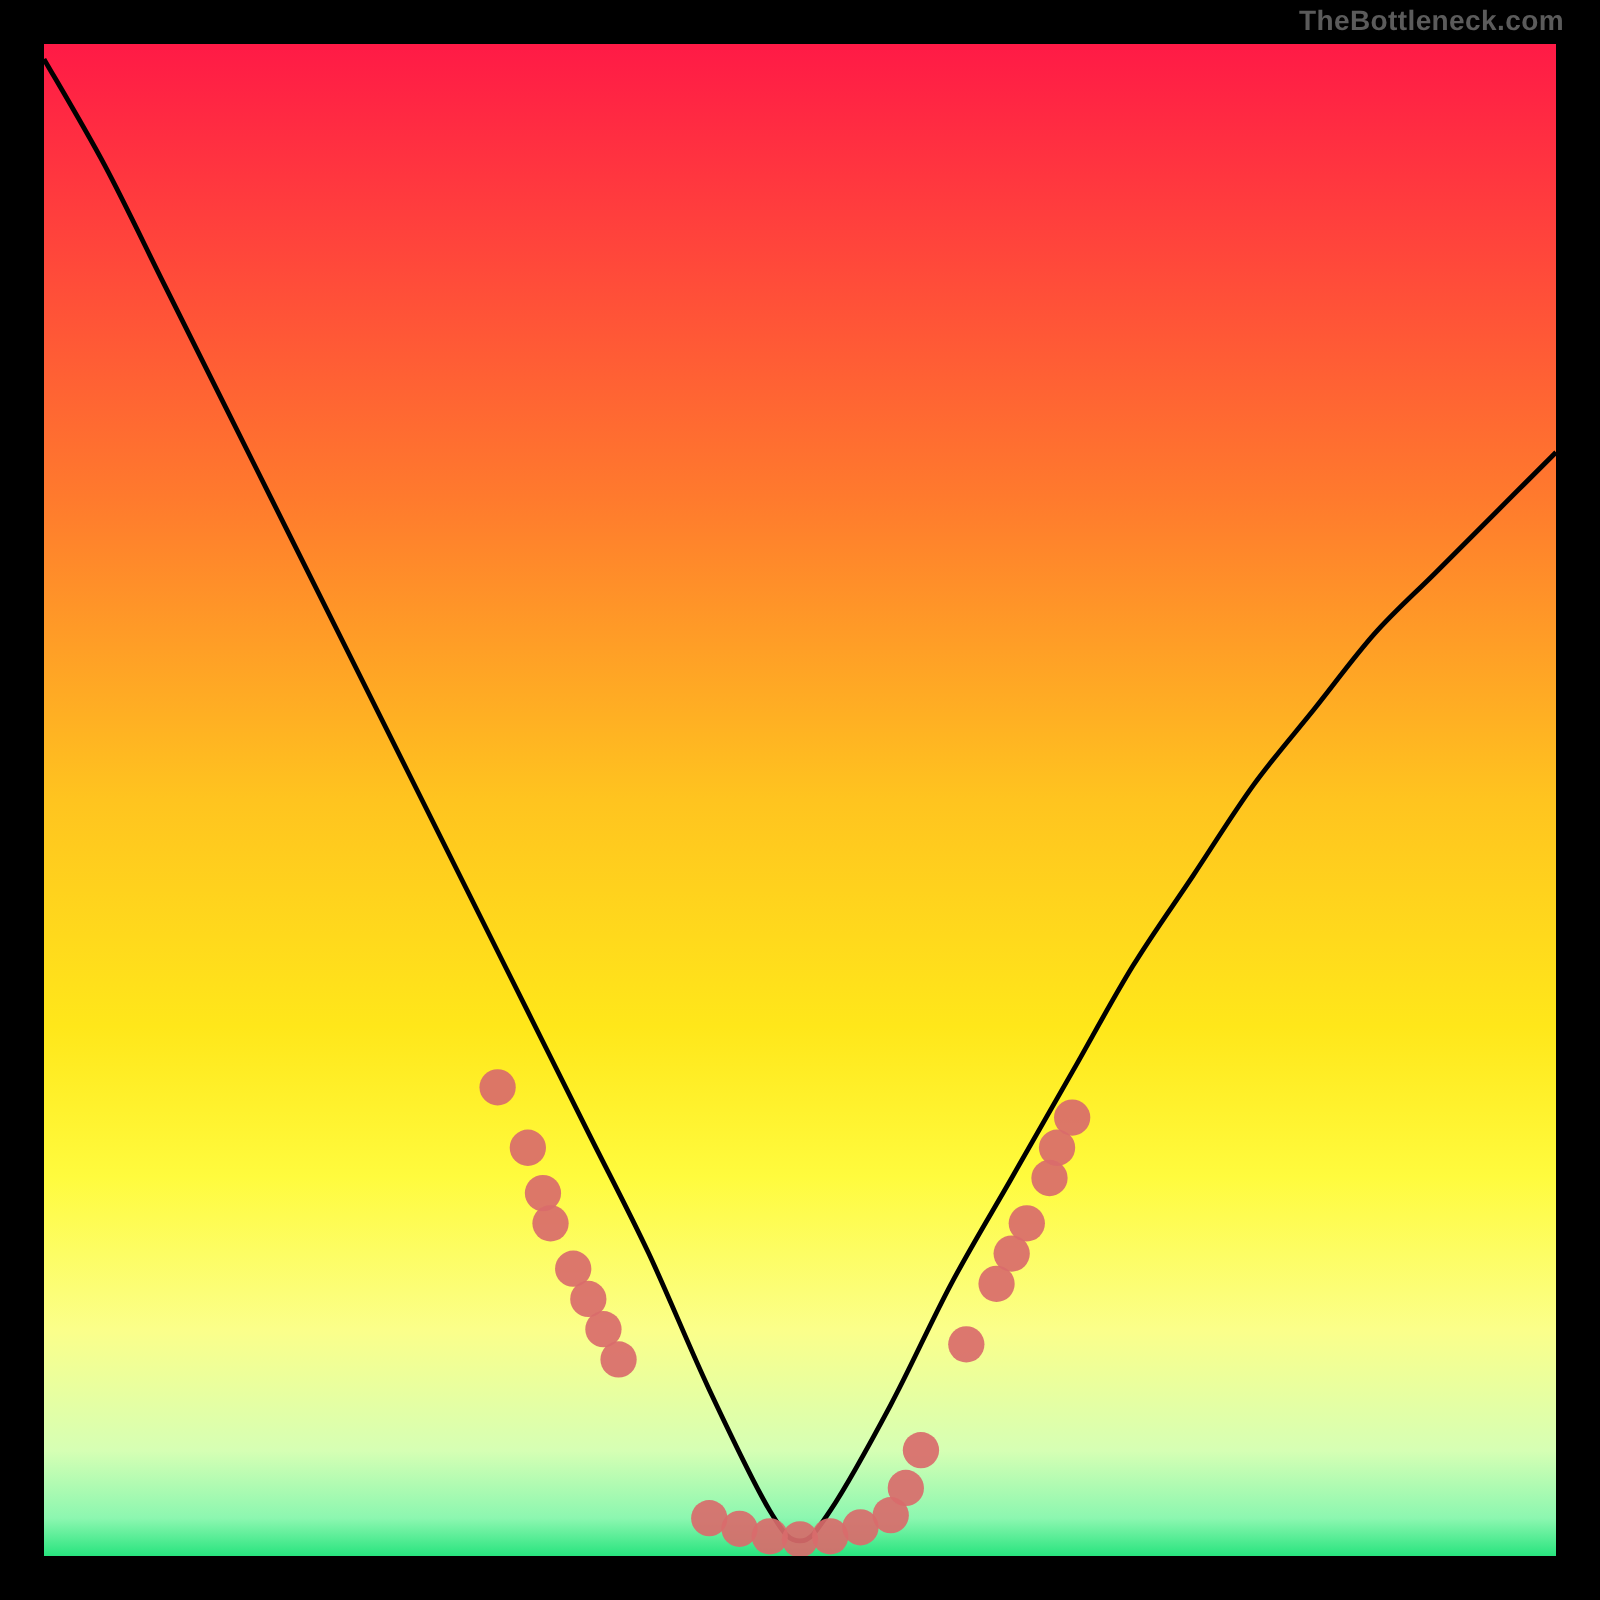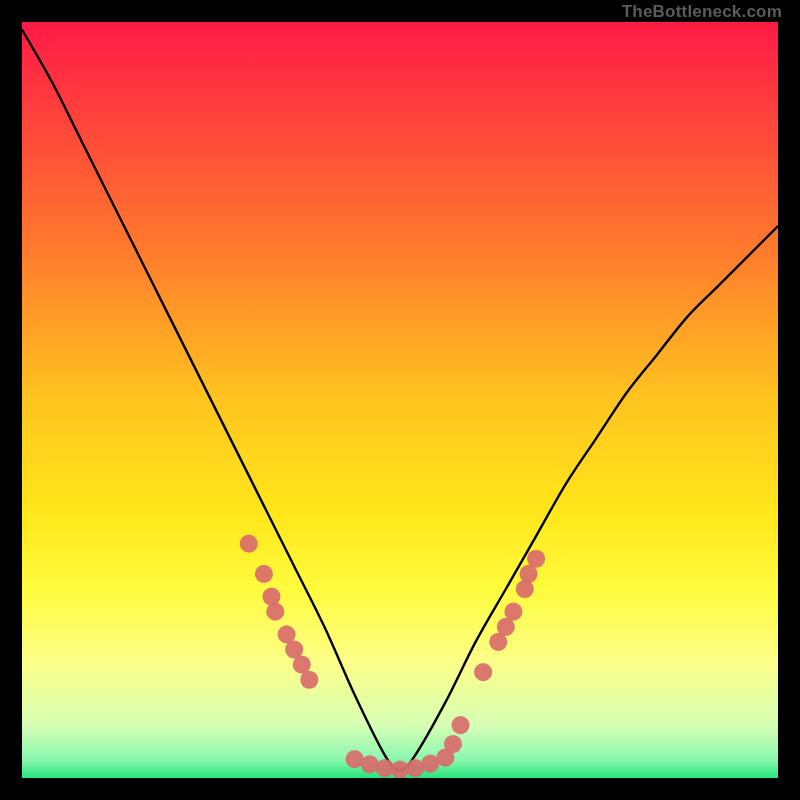--- a/index.html
+++ b/index.html
@@ -38,21 +38,21 @@
     left: 0;
     top: 0;
     width: 756px;
     height: 756px;
   }
   .watermark {
     position: absolute;
     top: 2px;
     right: 18px;
     font-family: Arial, Helvetica, sans-serif;
-    font-size: 17px;
+    font-size: 14px;
     font-weight: 600;
     color: #5b5b5b;
     letter-spacing: 0.2px;
   }
 </style>
 </head>
 <body>
 
 <div class="frame">
   <div class="plot-area">

